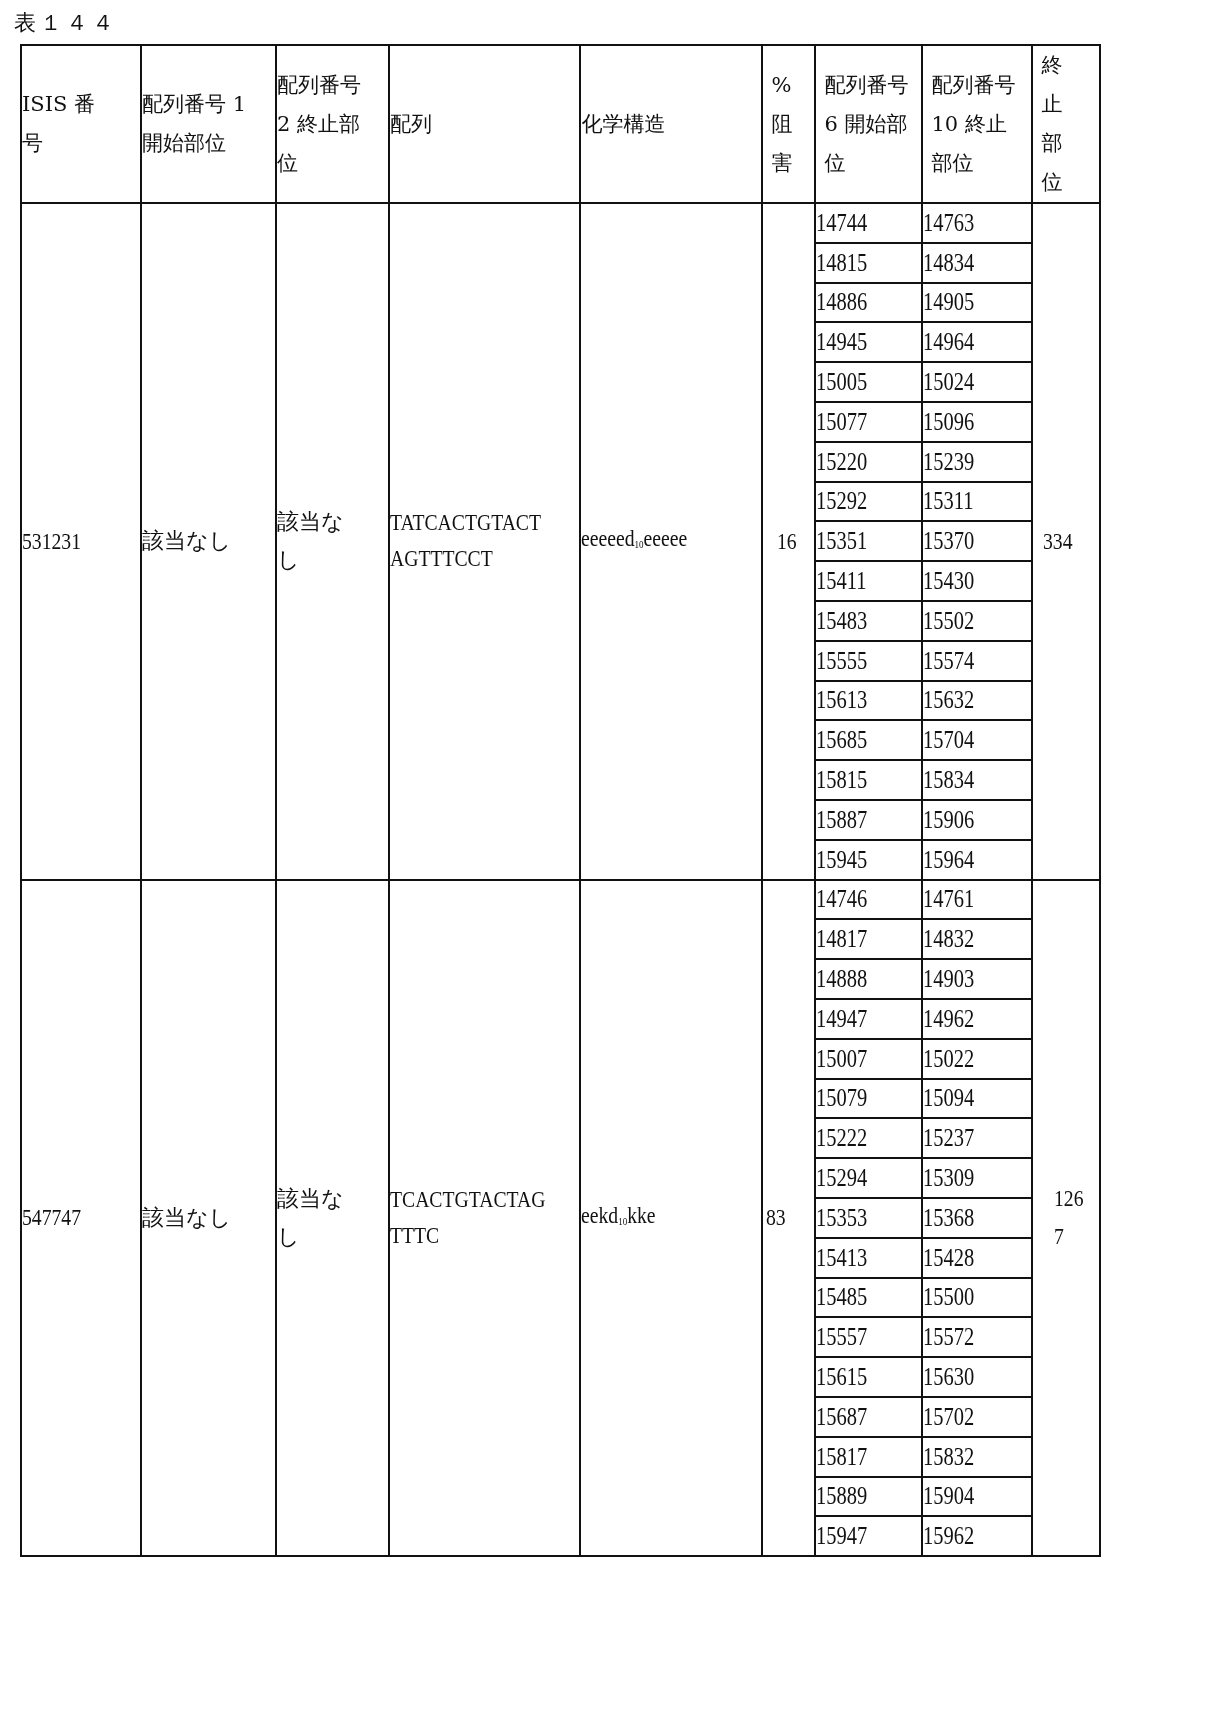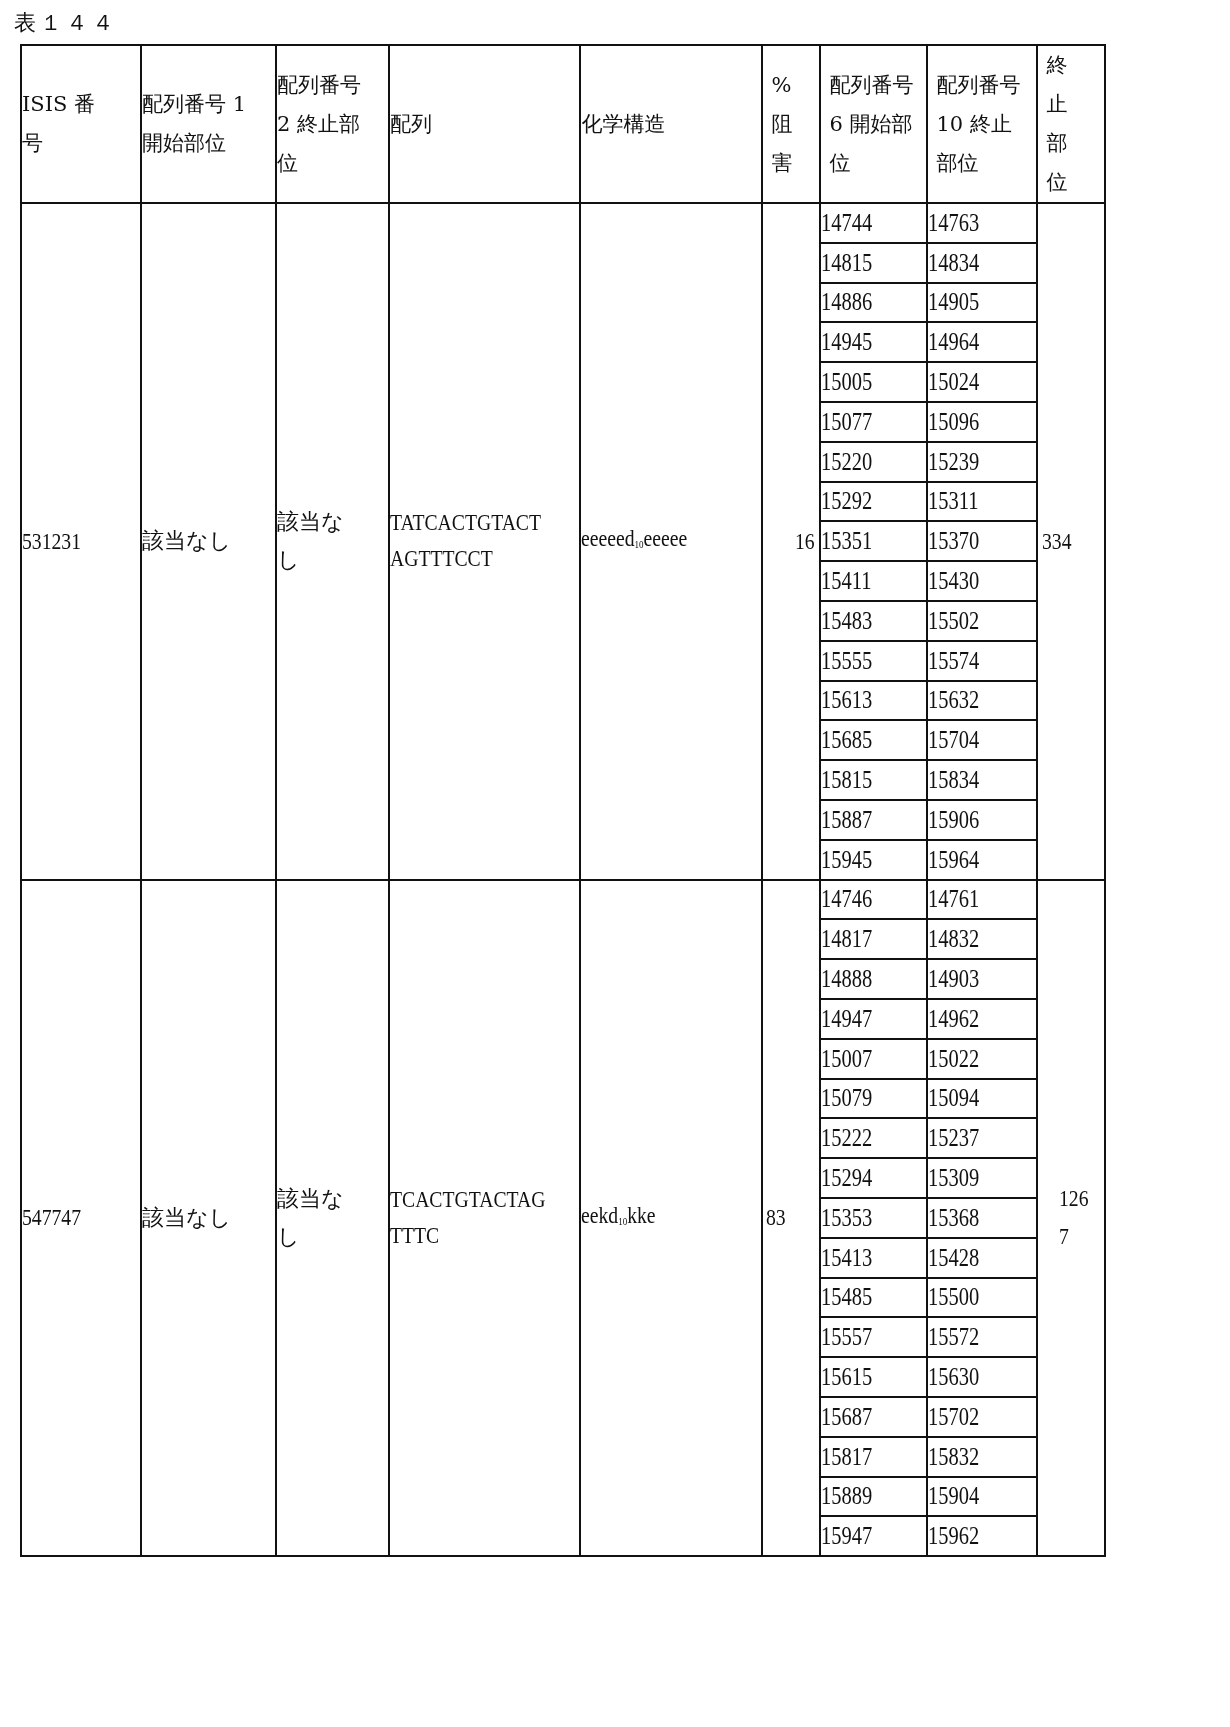--- a/index.html
+++ b/index.html
@@ -63,24 +63,24 @@
   </thead>
   <tbody id="tbody">
       <tr>
         <td rowspan="17" class="txt"><span class="narrow">531231</span></td>
         <td rowspan="17" class="txt">該当なし</td>
         <td rowspan="17" class="txt">
           <div style="width:86px;word-break:break-all">該当なし</div>
         </td>
         <td rowspan="17" class="txt"><span class="seqtext"><span>TATCACTGTACT</span><br><span>AGTTTCCT</span></span></td>
         <td rowspan="17" class="txt"><span class="narrow"><span>eeeeed</span><sub class="s">10</sub><span>eeeee</span></span></td>
-        <td rowspan="17" class="txt" style="padding-left:32px"><span class="narrow">16</span></td>
+        <td rowspan="17" class="txt" style="padding-left:14px"><span class="narrow">16</span></td>
         <td class="sub"><span>14744</span></td>
         <td class="sub"><span>14763</span></td>
-        <td rowspan="17" class="txt" style="padding-left:4px"><div class="narrow" style="width:40px;white-space:normal;word-break:break-all">334</div></td>
+        <td rowspan="17" class="txt" style="padding-left:10px"><div class="narrow" style="width:40px;white-space:normal;word-break:break-all">334</div></td>
       </tr>
       <tr>
         <td class="sub"><span>14815</span></td>
         <td class="sub"><span>14834</span></td>
       </tr>
       <tr>
         <td class="sub"><span>14886</span></td>
         <td class="sub"><span>14905</span></td>
       </tr>
       <tr>

